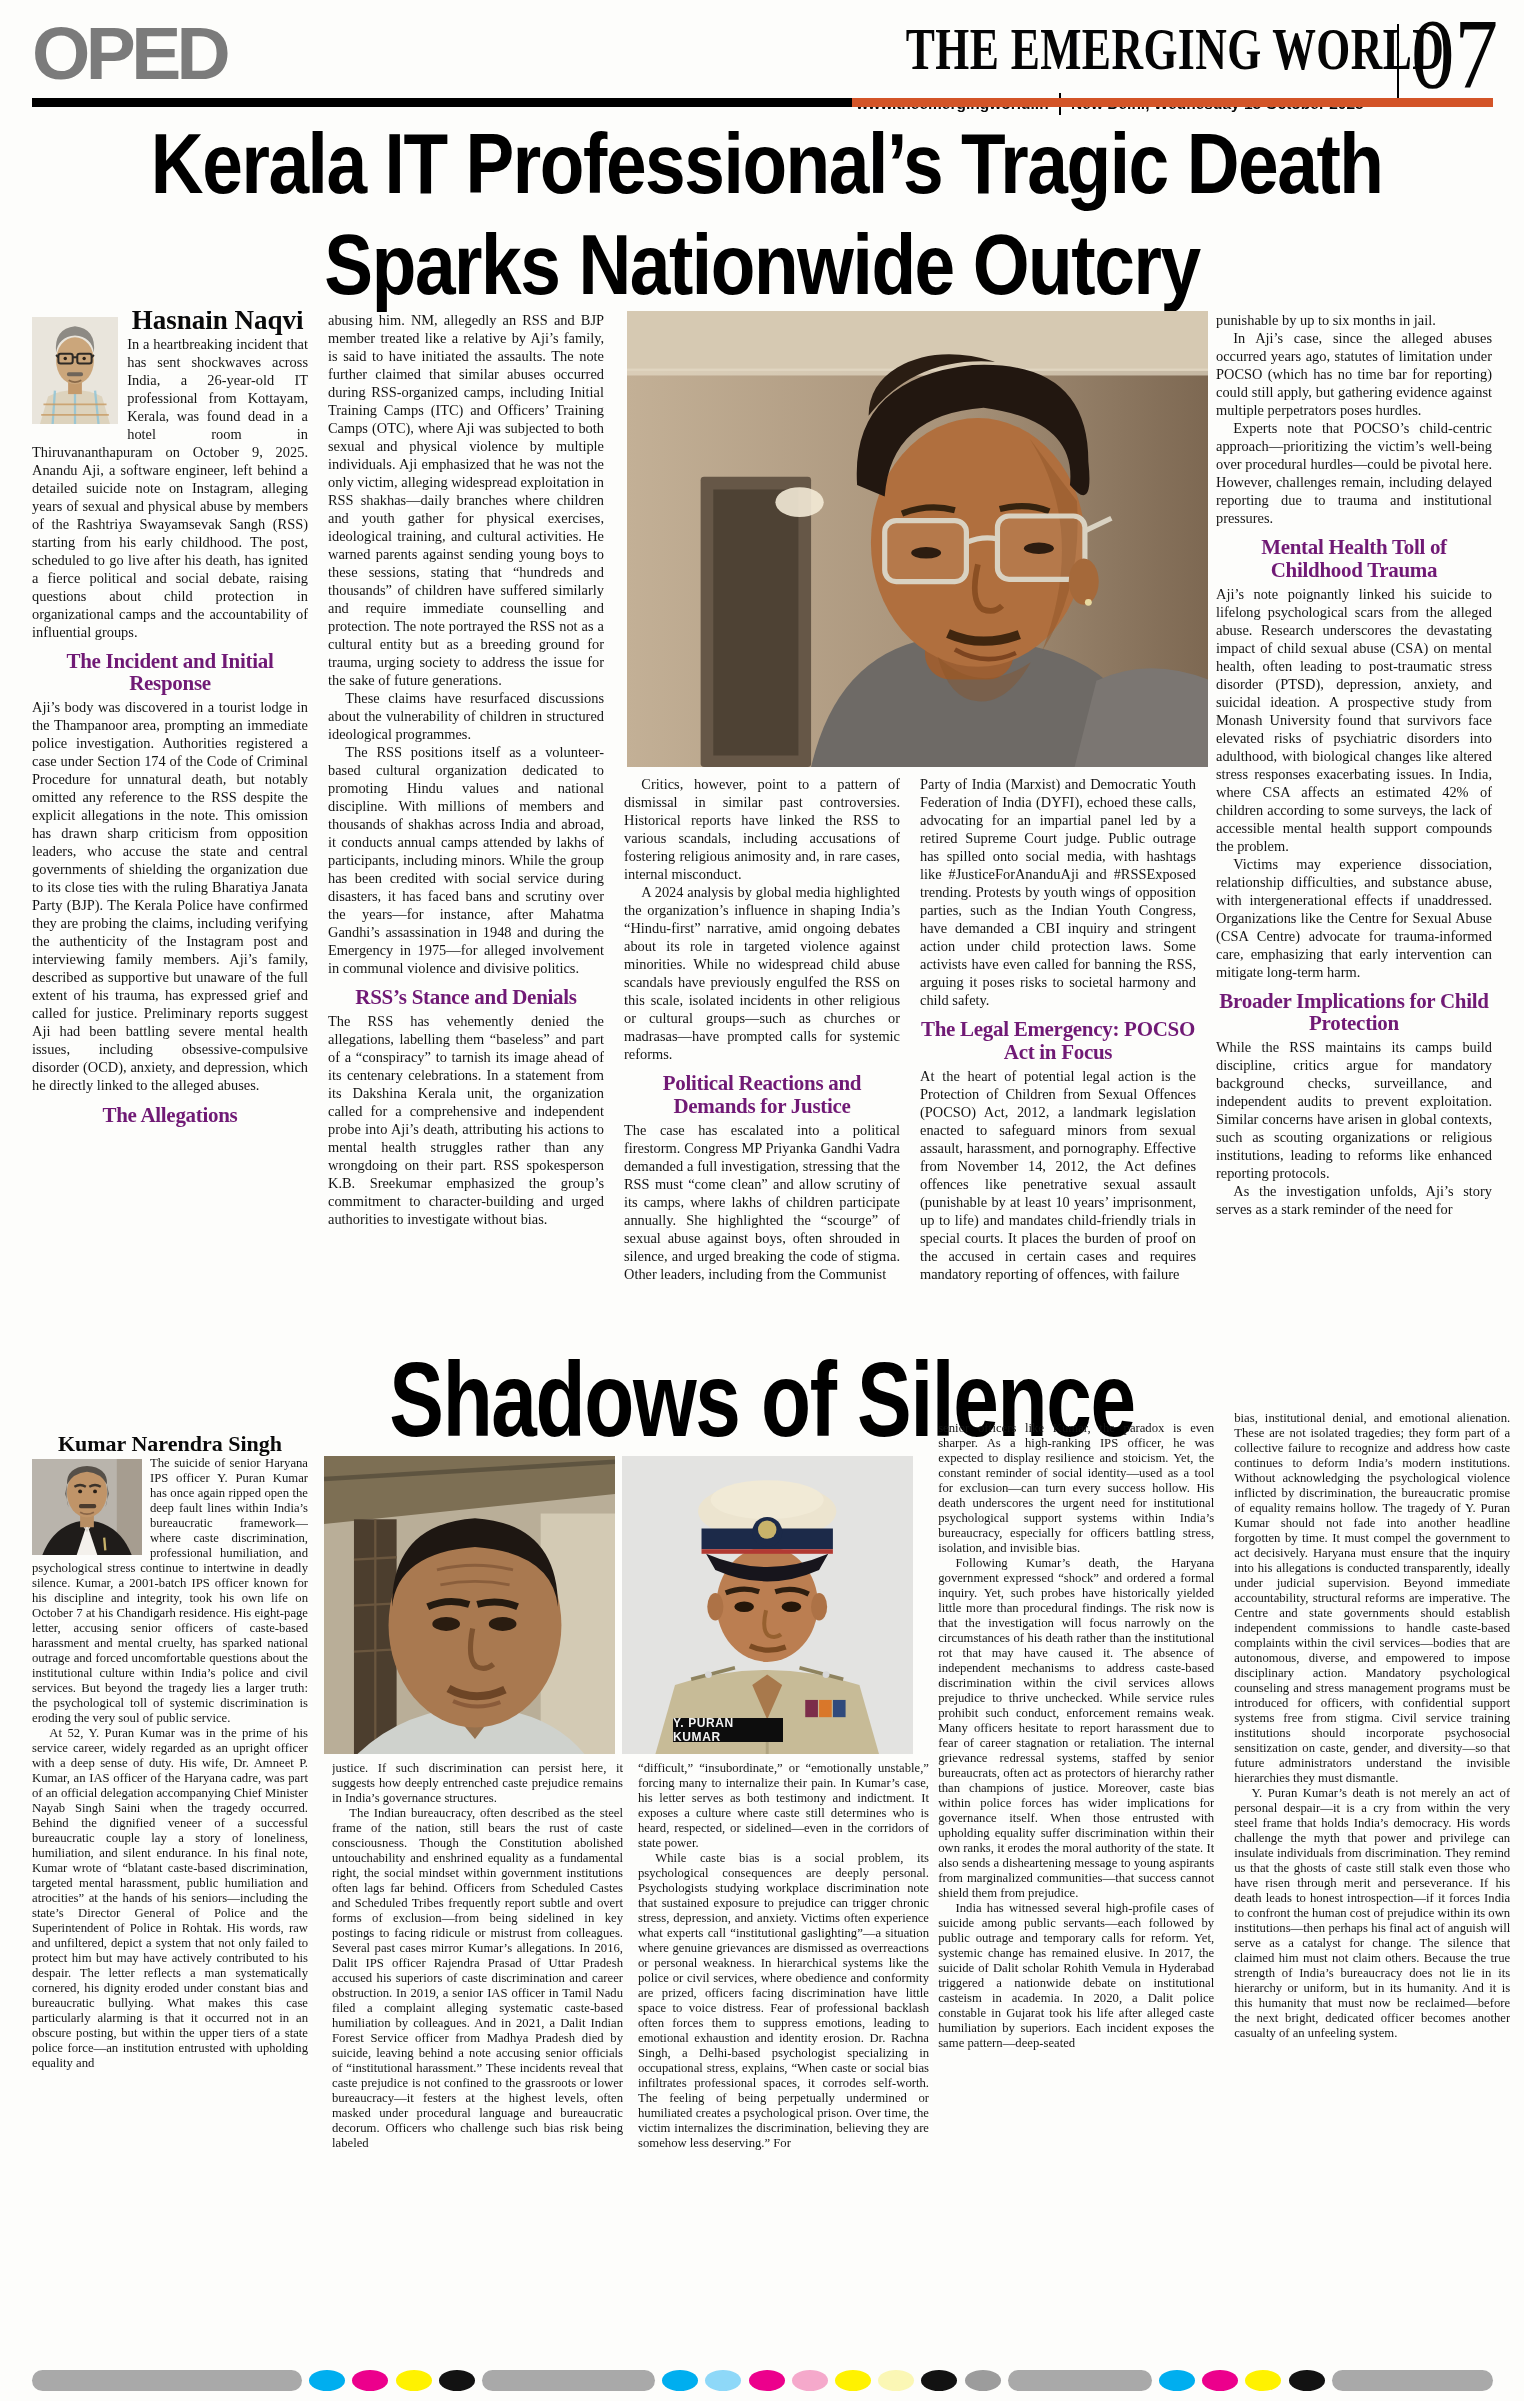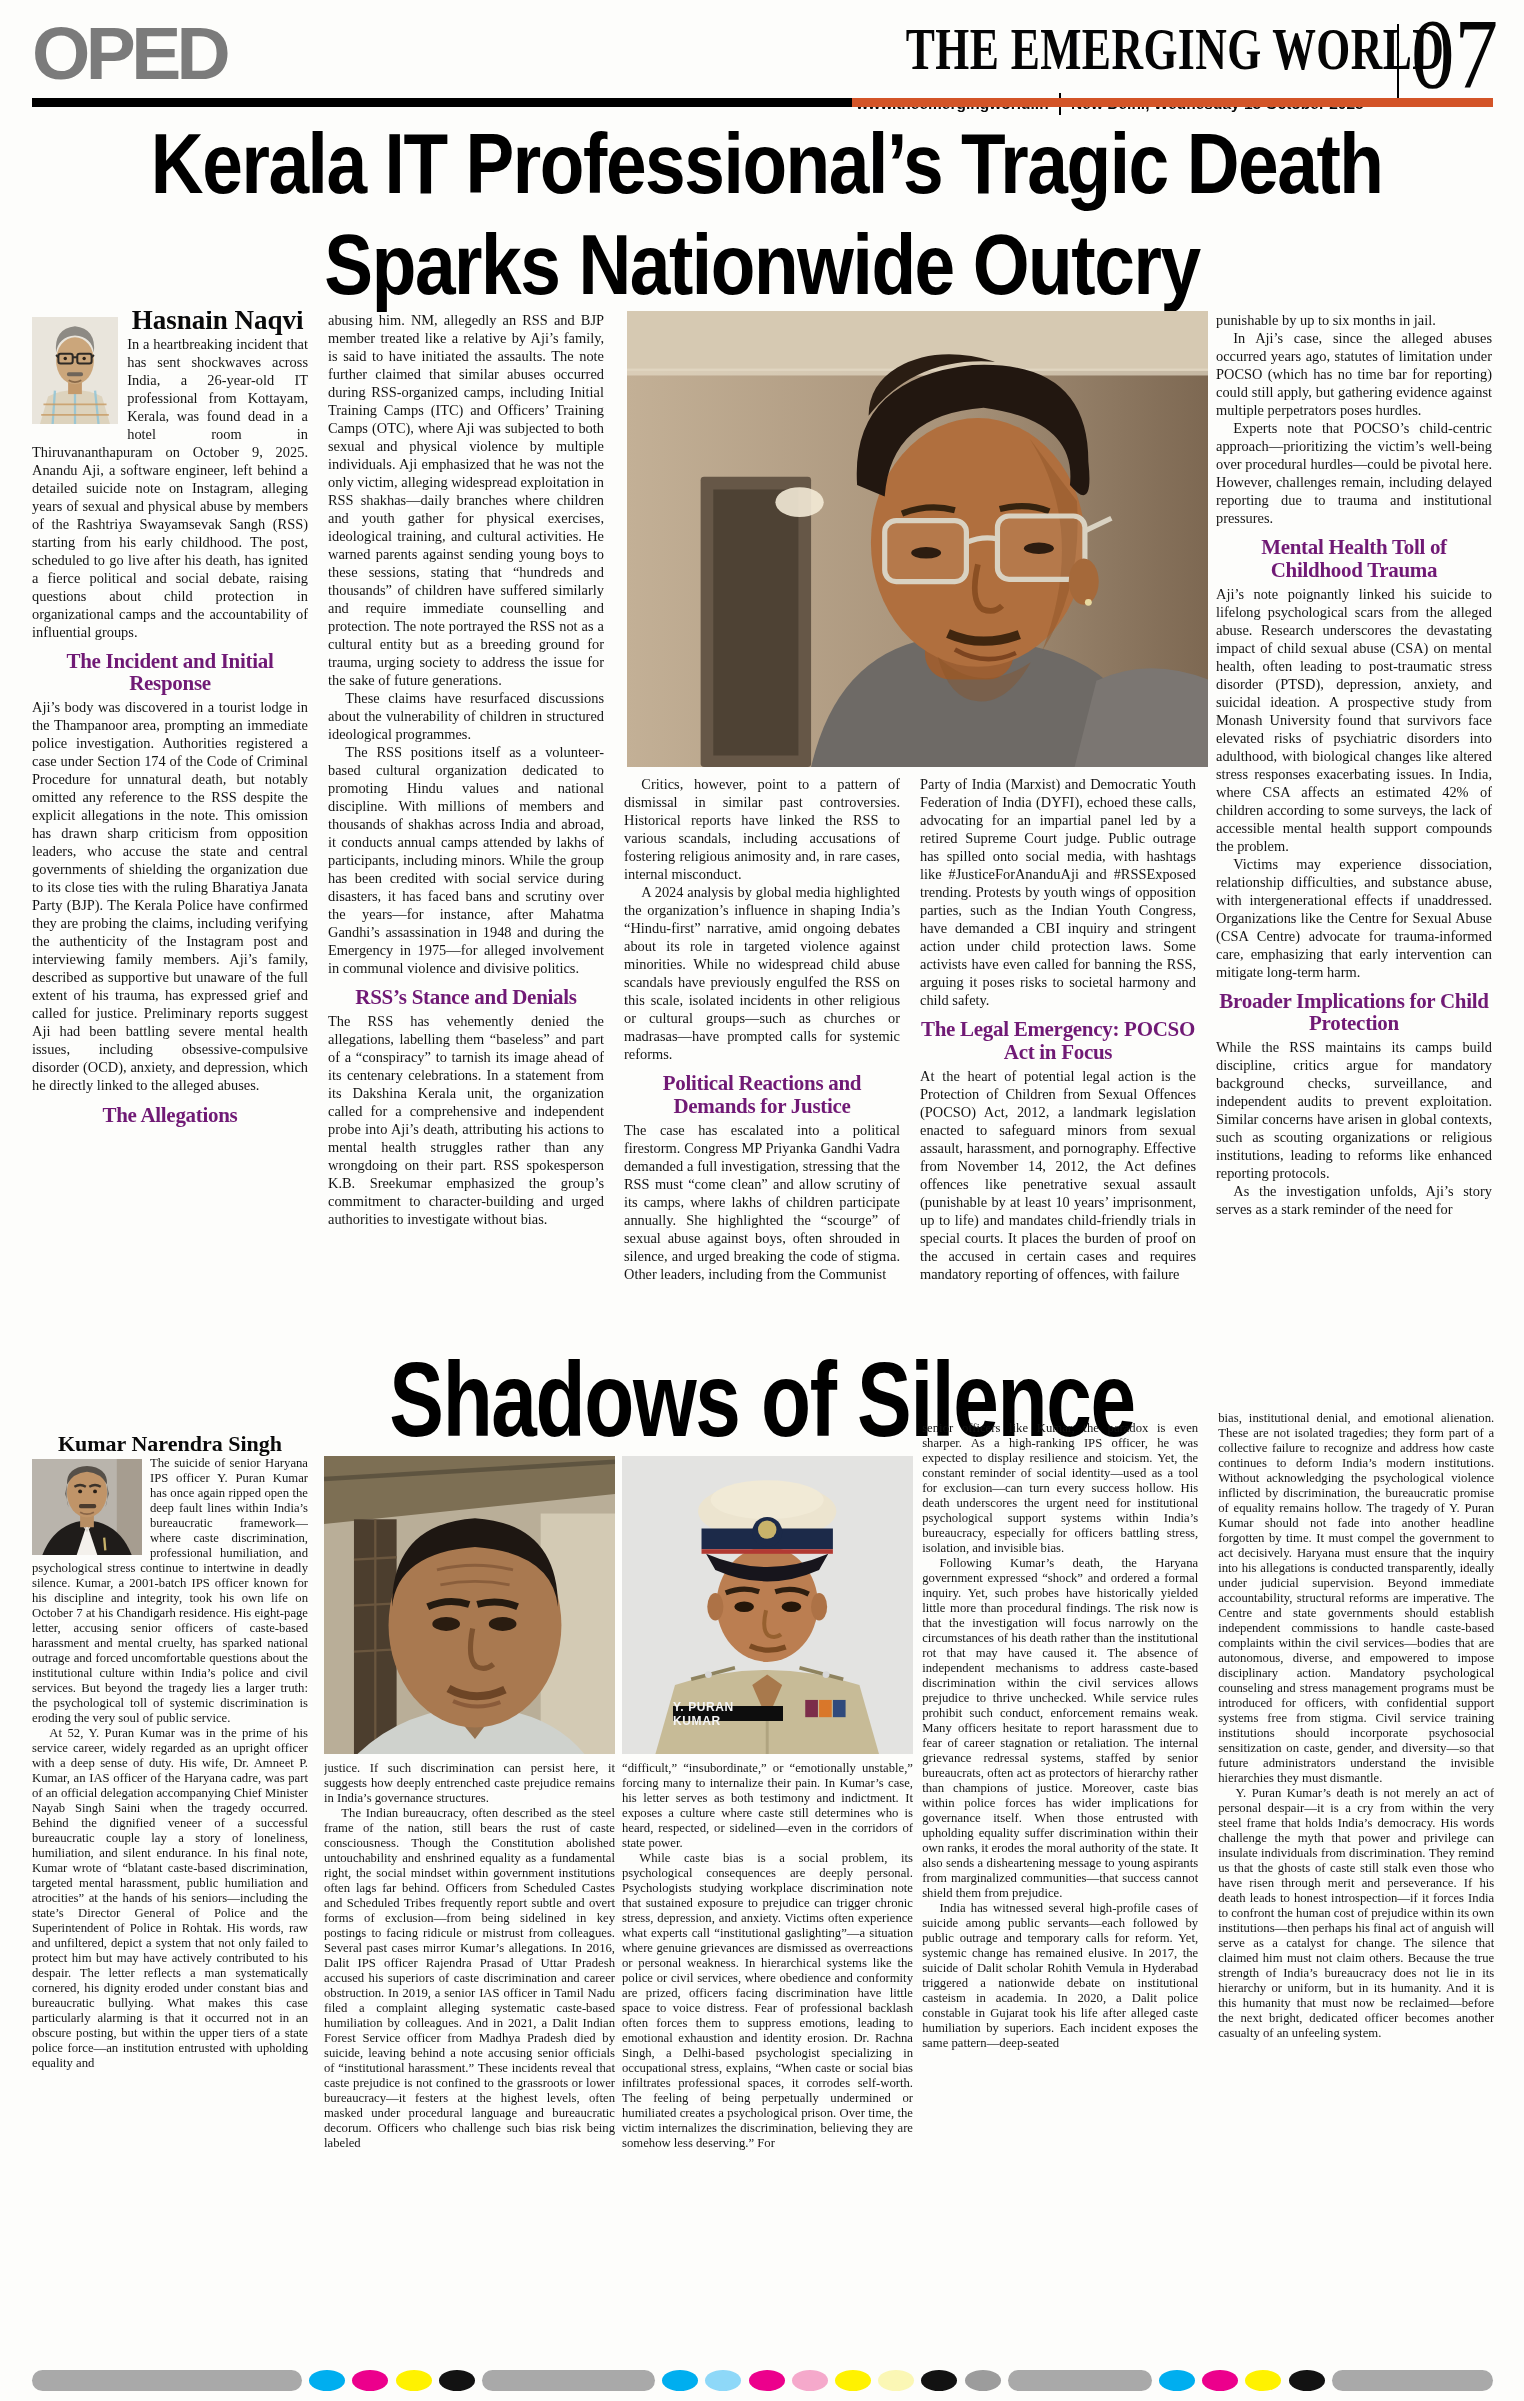--- a/index.html
+++ b/index.html
@@ -39,39 +39,39 @@
   .col { flex:0 0 auto; height:100%; overflow:hidden; text-align:justify; }
   #a1cols { top:311px; width:1461px; height:1042px; gap:20px; }
   #a1cols .col { width:276px; font-size:14.4px; line-height:18px; }
   #a2cols { top:1411px; width:1461px; height:960px; }
   #a2cols .col { font-size:12.7px; line-height:15px; }
   .a2c1 { width:276px; margin-right:16px; padding-top:25px; }
   .a2c2 { width:291px; margin-right:7px; }
   .a2c3 { width:291px; margin-right:9.2px; }
   .a2c4 { width:276px; margin-right:20px; padding-top:10.4px; }
   .a2c5 { width:276px; }
-  .a2c2, .a2c3 { padding-top:350px; font-size:12px; line-height:14.4px; }
+  .a2c2, .a2c3 { padding-top:350px; font-size:12px; line-height:14.4px;margin-left:8px; }
   .pad-photo { padding-top:464px; }
   .para { margin:0; }
   .para + .para { text-indent:17.3px; }
   .ind { text-indent:17.3px;font-family:Liberation Serif, serif; }
   .sec-head { font-weight:700; font-size:21px; line-height:1.07; margin:9.2px 0 3.5px;
     text-align:center; letter-spacing:-0.3px; color:#701a75; }
   .byline { text-align:center; font-size:27px; font-weight:700; margin:0 0 5.8px; color:#0a0a0a; }
   #a2cols .byline { font-size:22px; margin:0 0 4.6px; }
   
   .auth-photo { float:left; }
   .ap1 { width:86px; height:107px; margin:5.8px 9.2px 2.3px 0; }
   .ap2 { width:110px; height:96px; margin:3.5px 8px 2.3px 0; }
   .main-photo { position:absolute; left:595px; top:0; width:581px; height:456px; }
   .a2photo { position:absolute; top:45px; width:291px; height:298px; }
   #a2photoL { left:292px; }
   #a2photoR { left:590px; }
   .photo-svg { display:block; width:100%; height:100%; }
-  .nameplate { position:absolute; left:51px; top:250px; width:110px; height:15px;
+  .nameplate { position:absolute; left:51px; top:262px; width:110px; height:24px;
     background:#0d0d0d; color:#f4f4f4; font-family:"Liberation Sans",sans-serif;
     font-weight:700; font-size:12px; letter-spacing:0.6px;
     display:flex; align-items:center; justify-content:center; }
   
   .regbar { position:absolute; left:32px; top:2368px; width:1461px; height:24px;
     display:flex; align-items:center; justify-content:space-between; }
   .mark { height:21px; border-radius:11.5px; flex:0 0 auto; }
   .mark.dot { width:36px; height:21px; border-radius:50%; }
 </style>
 </head>

